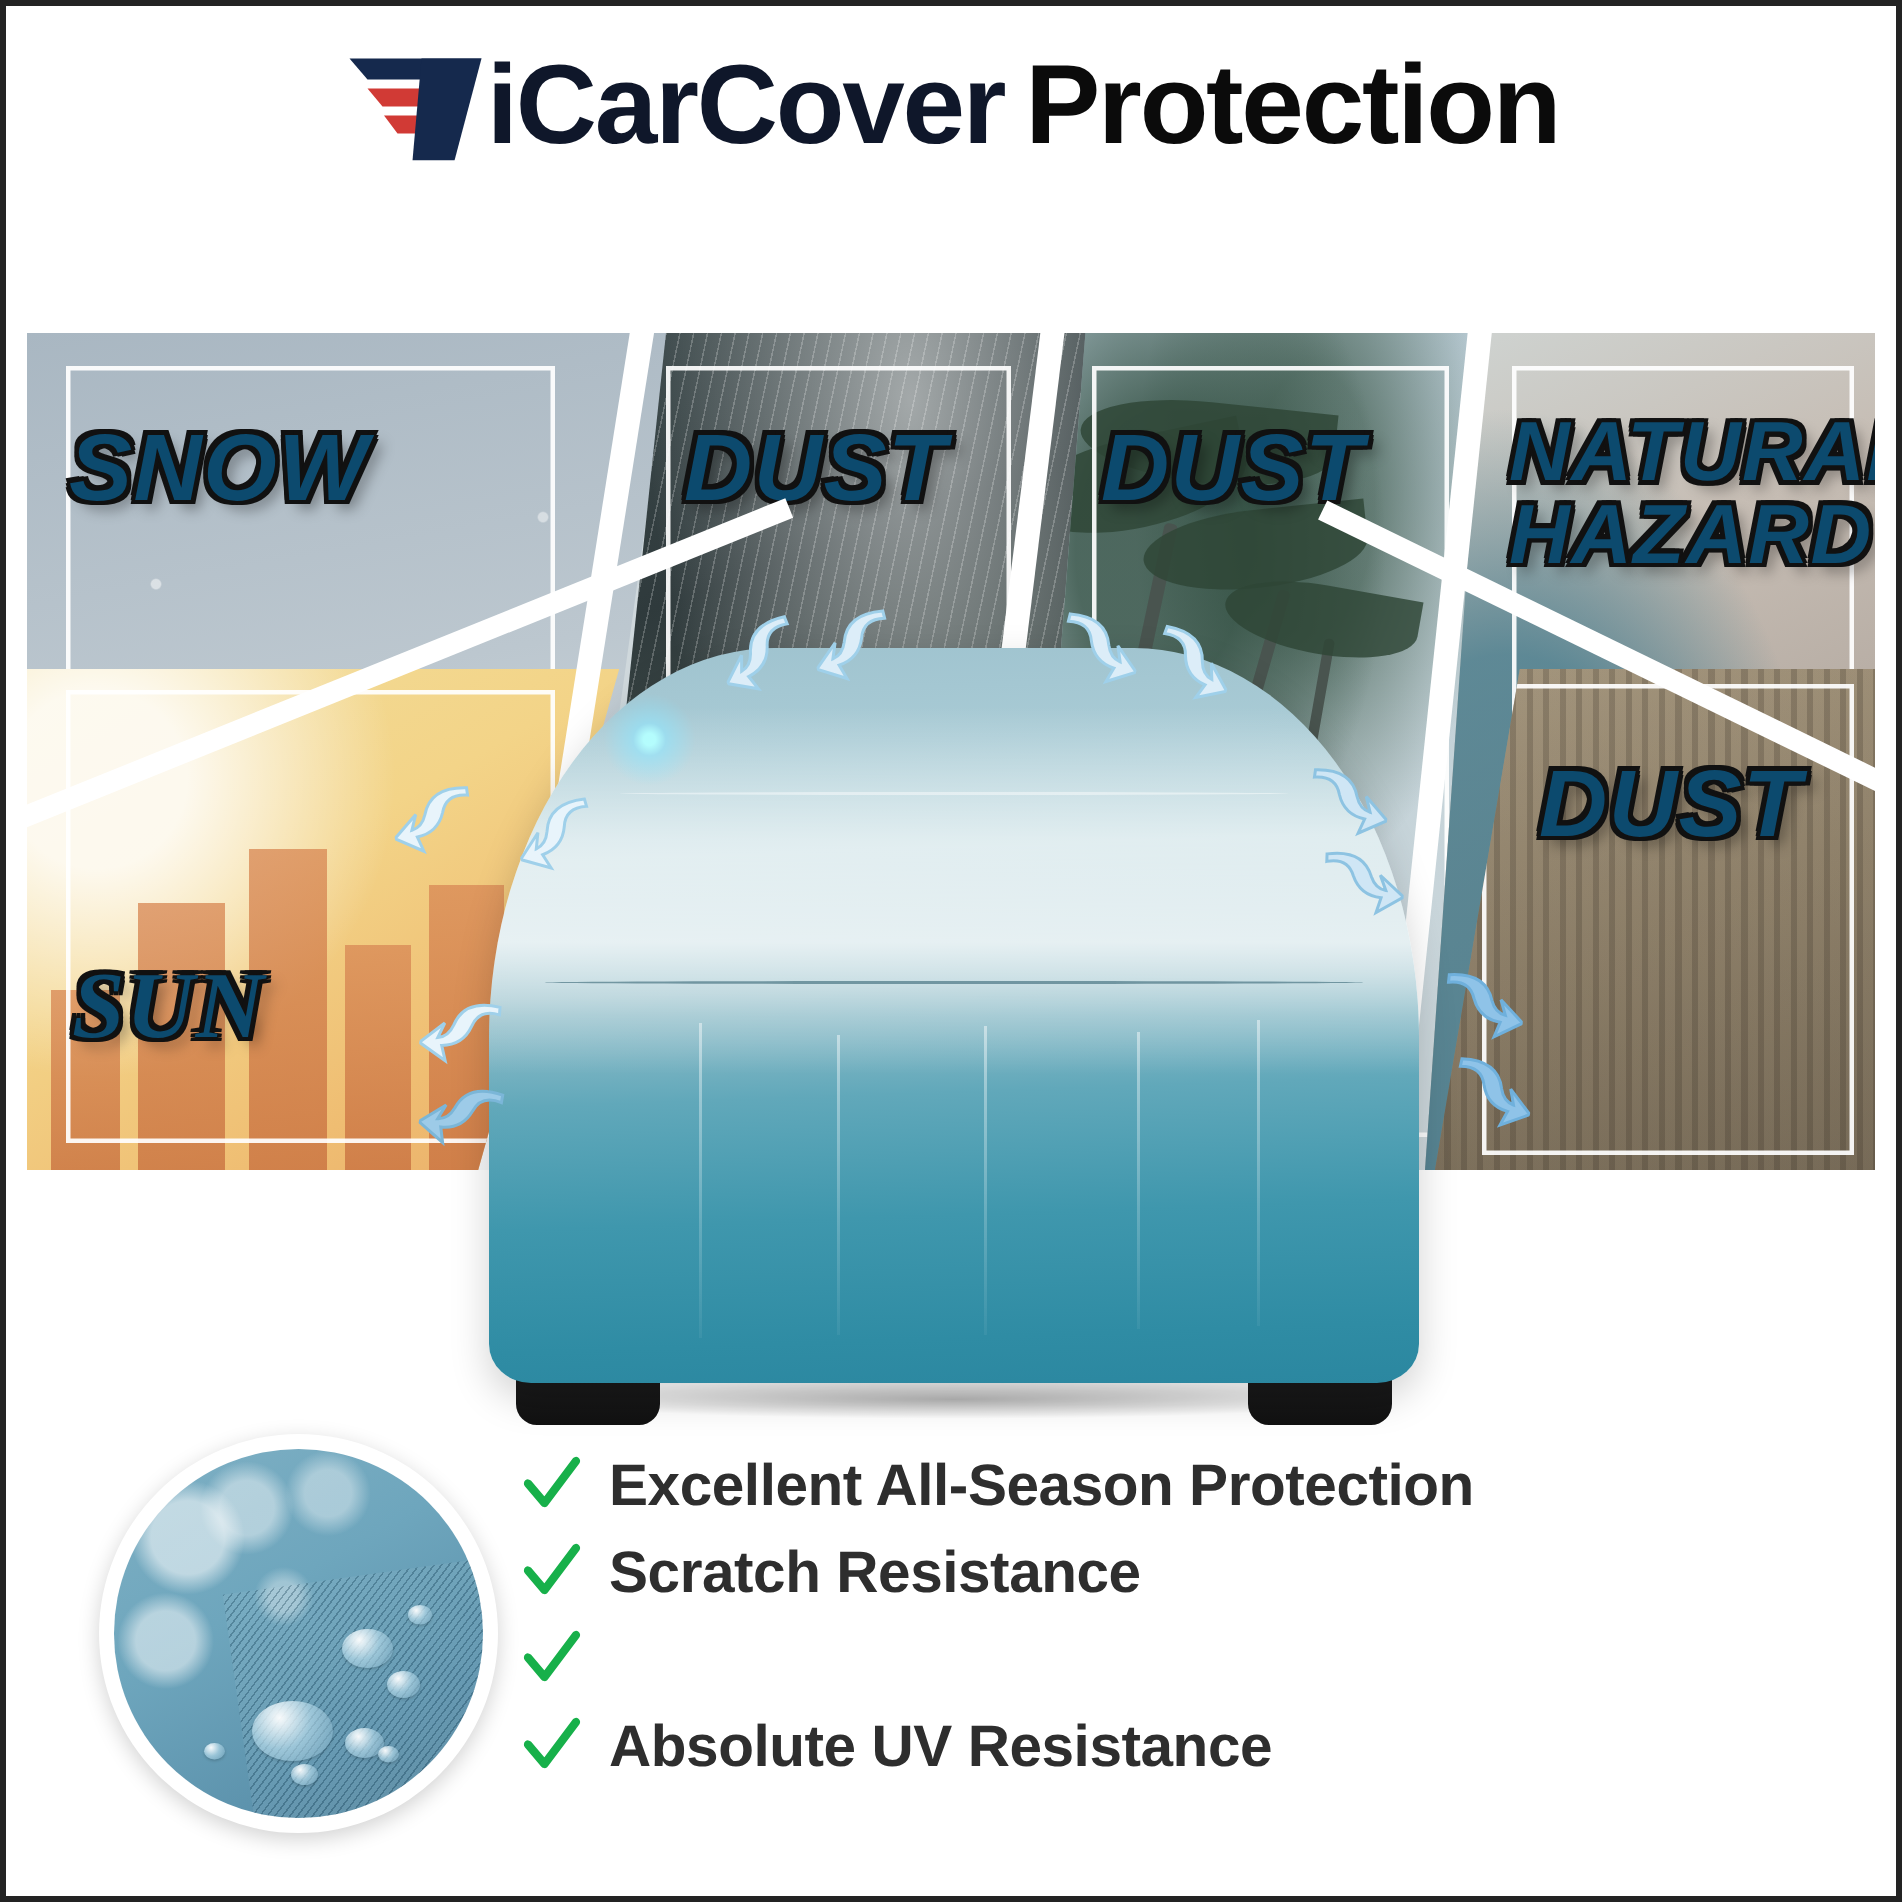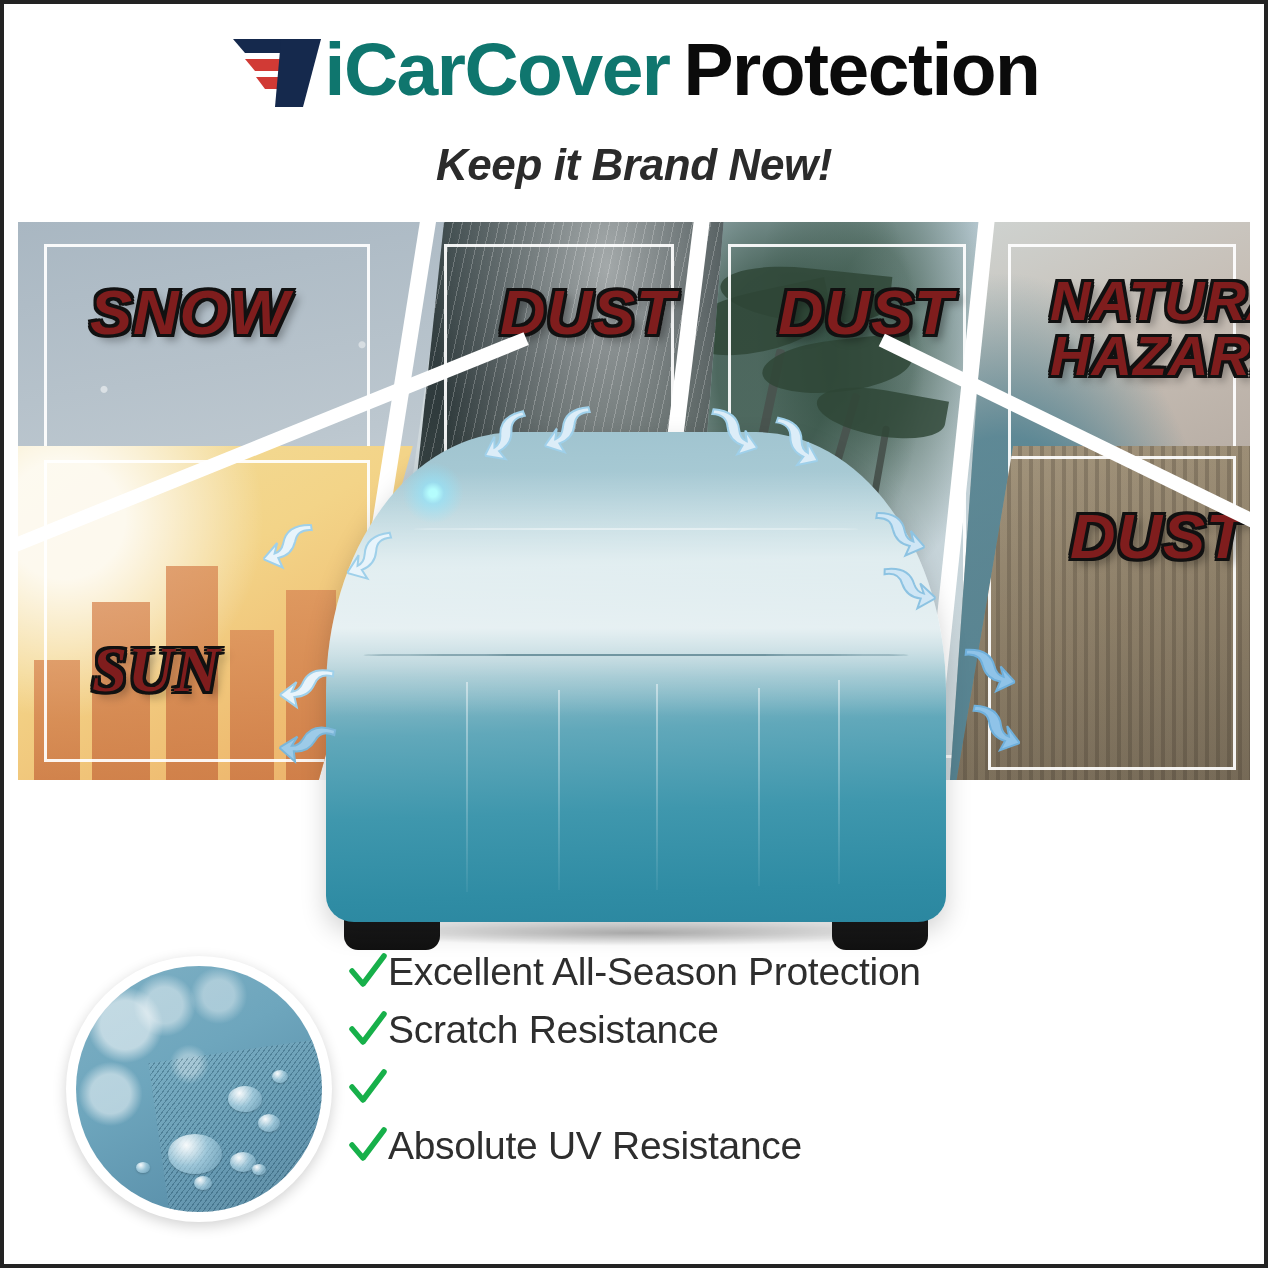--- a/index.html
+++ b/index.html
@@ -26,21 +26,21 @@
   }
   .logo-mark{
     position:relative;width:96px;height:74px;flex:0 0 auto;
   }
   .logo-mark svg{display:block;width:96px;height:74px;}
   .brand-text{
     font-size:75px;font-weight:bold;letter-spacing:-1.5px;
     line-height:1;white-space:nowrap;
     margin-left:-14px;
   }
-  .brand-icar{color:#0f766e;}
+  .brand-icar{color:#0f172a;}
   .brand-protect{color:#0b0b0b;margin-left:14px;}
   .tagline{
     position:absolute;left:0;top:136px;width:1260px;text-align:center;
     font-size:44px;font-style:italic;font-weight:bold;color:#2b2b2b;
     letter-spacing:-0.4px;
   }
 
   
   .collage{
     position:absolute;left:14px;top:218px;width:1232px;height:558px;
@@ -49,28 +49,27 @@
   .panel{
     position:absolute;top:0;height:558px;overflow:hidden;
   }
   .panel .bg{position:absolute;left:0;top:0;width:100%;height:100%;}
   .panel .inner-border{
     position:absolute;border:3px solid rgba(255,255,255,.92);
     pointer-events:none;
   }
   .ptitle{
     position:absolute;
-    font-style:italic;font-weight:bold;color:#7f1d1d;
+    font-style:italic;font-weight:bold;color:#0c4a6e;
     letter-spacing:1px;line-height:0.98;
     text-shadow:
       -3px -3px 0 #111, 3px -3px 0 #111, -3px 3px 0 #111, 3px 3px 0 #111,
       -3px 0 0 #111, 3px 0 0 #111, 0 -3px 0 #111, 0 3px 0 #111,
       6px 6px 9px rgba(0,0,0,.35);
     white-space:pre-line;
-    margin-left:44px;
   }
 
   
   #p-snow{left:0;width:430px;clip-path:polygon(0 0,100% 0,82% 100%,0 100%);}
   #p-snow .bg{
     background:
       radial-gradient(circle at 62% 78%, rgba(255,255,255,.55) 0 3px, transparent 4px),
       radial-gradient(circle at 20% 30%, rgba(255,255,255,.5) 0 3px, transparent 4px),
       radial-gradient(circle at 80% 22%, rgba(255,255,255,.45) 0 3px, transparent 4px),
       radial-gradient(circle at 40% 62%, rgba(255,255,255,.4) 0 3px, transparent 4px),
@@ -196,21 +195,21 @@
   }
 
   
   .arrow{position:absolute;width:60px;height:52px;}
   .arrow svg{width:100%;height:100%;display:block;}
 
   
   .features{
     position:absolute;left:344px;top:948px;width:820px;
   }
-  .frow{display:flex;align-items:flex-start;height:58px;}
+  .frow{display:flex;align-items:flex-end;gap:18px;height:58px;font-weight:bold;}
   .check{width:40px;height:40px;flex:0 0 auto;}
   .check svg{display:block;width:40px;height:40px;}
   .ftext{
     font-size:39px;color:#2e2e2e;line-height:1;white-space:nowrap;
     letter-spacing:-0.3px;
   }
 
   .droplet{
     position:absolute;left:62px;top:952px;width:266px;height:266px;
     border-radius:50%;
@@ -251,21 +250,20 @@
           <polygon points="4,6 92,6 80,20 16,20" fill="#15294d"></polygon>
           <polygon points="16,26 80,26 70,38 26,38" fill="#d13a35"></polygon>
           <polygon points="27,44 70,44 62,56 36,56" fill="#d13a35"></polygon>
           <polygon points="52,6 92,6 74,74 46,74" fill="#15294d"></polygon>
         </svg>
       </span>
       <span class="brand-text">
         <span class="brand-icar">iCarCover</span><span class="brand-protect">Protection</span>
       </span>
     </div>
-    <div class="tagline">Keep it Brand New!</div>
   </div>
 
   <div class="collage">
 
     <div class="panel" id="p-snow">
       <div class="bg">
         <div class="snowhill"></div>
         <div class="snowflake">❄</div>
       </div>
       <div class="inner-border" style="left:26px;top:22px;right:78px;bottom:22px;"></div>

